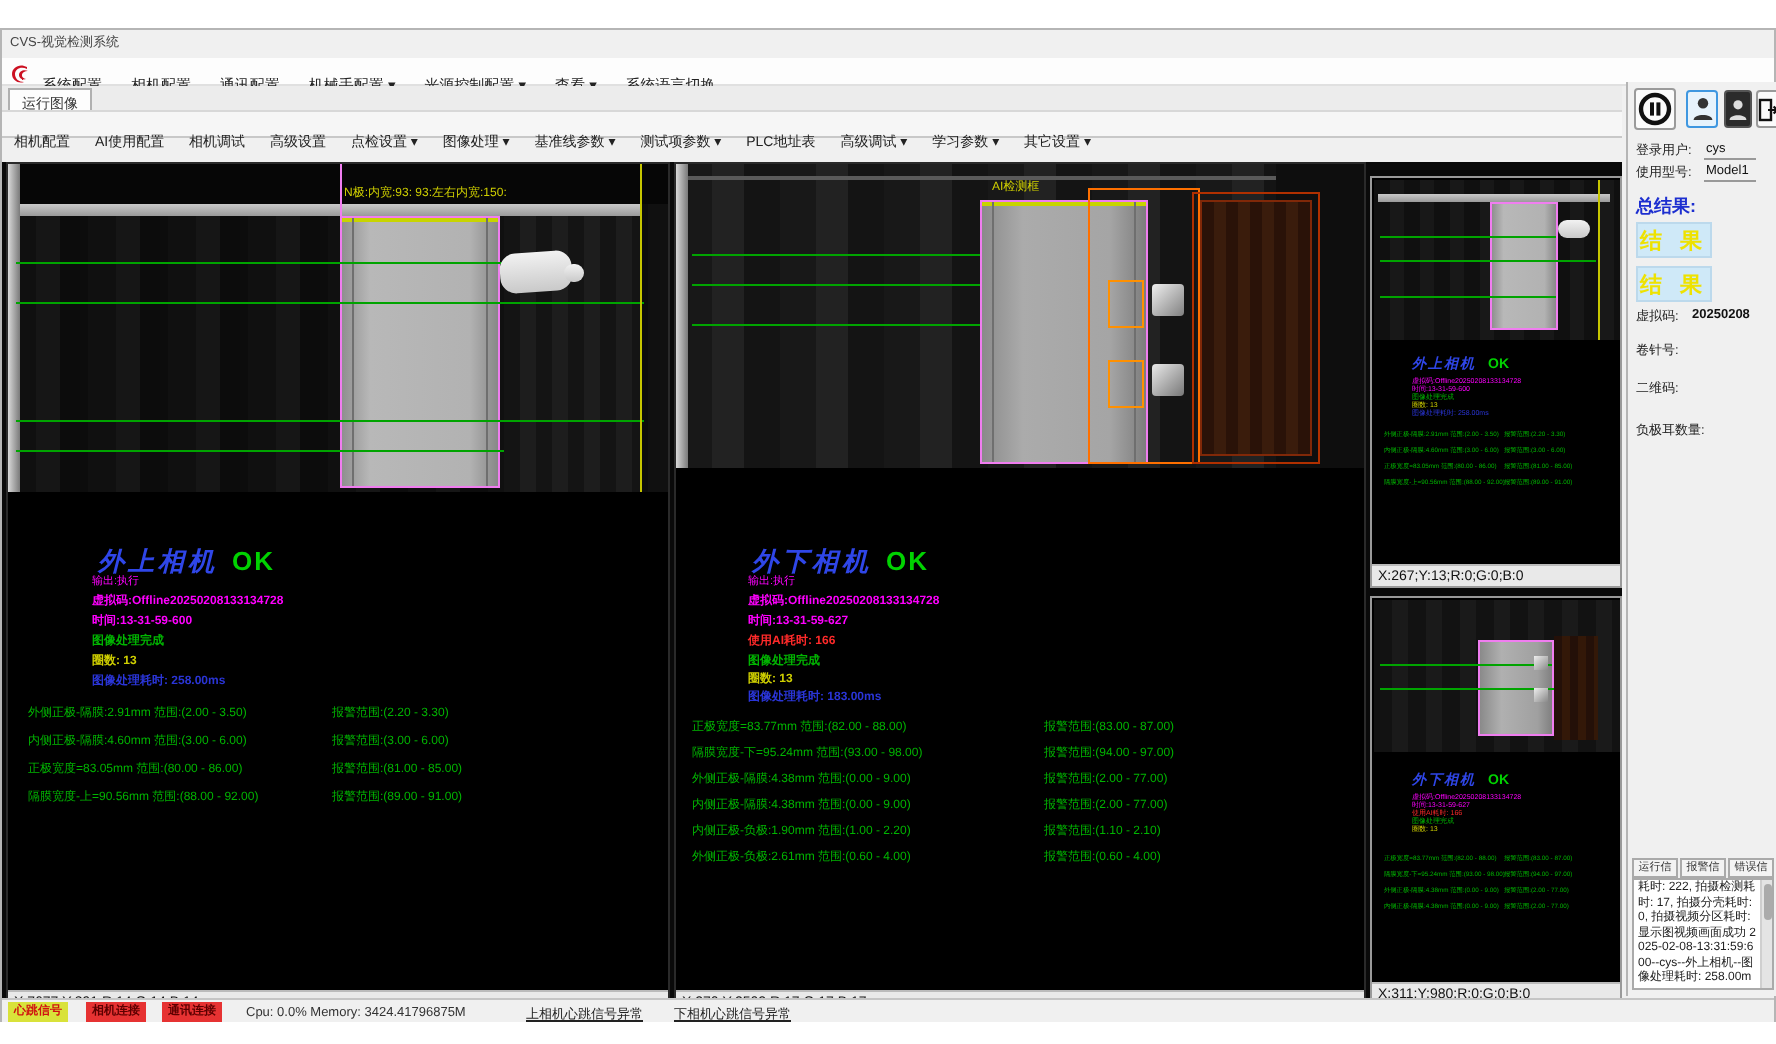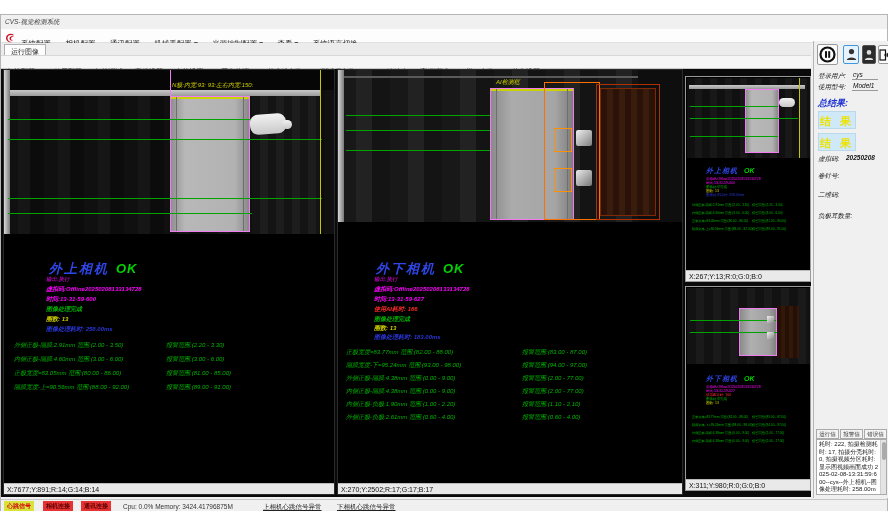--- a/index.html
+++ b/index.html
@@ -1,30 +1,30 @@
 <!DOCTYPE html>
 <html><head>
 <meta charset="utf-8">
 <style>
   html,body{margin:0;padding:0;background:#ffffff;}
   *{box-sizing:border-box;}
   body{font-family:"Liberation Sans","DejaVu Sans",sans-serif;}
   #stage{position:relative;width:888px;height:522px;background:#ffffff;overflow:hidden;}
   .abs{position:absolute;}
-  .t{position:absolute;white-space:nowrap;line-height:1;font-style:italic;}
+  .t{position:absolute;white-space:nowrap;line-height:1;}
   
   #win{position:absolute;left:0;top:14px;width:888px;height:497px;background:#f0f0f0;border:1px solid #b5b5b5;}
   #titlebar{position:absolute;left:0;top:0;width:100%;height:14px;background:#f0f0f0;}
   #menubar{position:absolute;left:0;top:14px;width:100%;height:14px;background:#fdfdfd;border-bottom:1px solid #e0e0e0;}
   .menu-item{font-size:7.5px;color:#222;margin-right:10px;display:inline-block;}
   #tabrow{position:absolute;left:0;top:28px;width:810px;height:12px;background:#ececec;}
   .tab{position:absolute;left:3px;top:1px;height:11px;padding:2px 6px;background:#fdfdfd;border:1px solid #b0b0b0;border-bottom:none;font-size:7px;color:#333;}
   #toolbar{position:absolute;left:0;top:40px;width:810px;height:14px;background:#f6f6f6;border-top:1px solid #d8d8d8;border-bottom:1px solid #c8c8c8;}
   .tool-item{font-size:7px;color:#222;margin-right:8px;display:inline-block;}
-  #main{position:absolute;left:0;top:54px;width:810px;height:428px;background:#0a0a0a;}
+  #main{position:absolute;left:0;top:66px;width:810px;height:428px;background:#0a0a0a;}
   .panel{position:absolute;background:#000;border:1px solid #2a2a2a;}
   .pstatus{position:absolute;left:0;bottom:0;width:100%;height:11px;background:#e9e9e9;border-top:1px solid #bbb;color:#111;font-size:7px;padding:2px 3px;line-height:1;}
   
   .scene{position:absolute;overflow:hidden;background:
     repeating-linear-gradient(90deg,#101010 0 14px,#161616 14px 26px,#0c0c0c 26px 40px);}
   .lstrip{position:absolute;left:0;top:0;width:6px;height:100%;background:linear-gradient(90deg,#d8d8d8,#7a7a7a);}
   .hband{position:absolute;height:6px;background:linear-gradient(#c9c9c9,#9a9a9a);}
   .cell{position:absolute;background:linear-gradient(90deg,#8f8f8f,#b8b8b8 18%,#b2b2b2 82%,#888);border:1px solid #f07df0;}
   .cell .topline{position:absolute;left:0;top:0;width:100%;height:2px;background:#c8d400;}
   .cell .innL{position:absolute;left:5px;top:0;width:1px;height:100%;background:#6f6f6f;}

